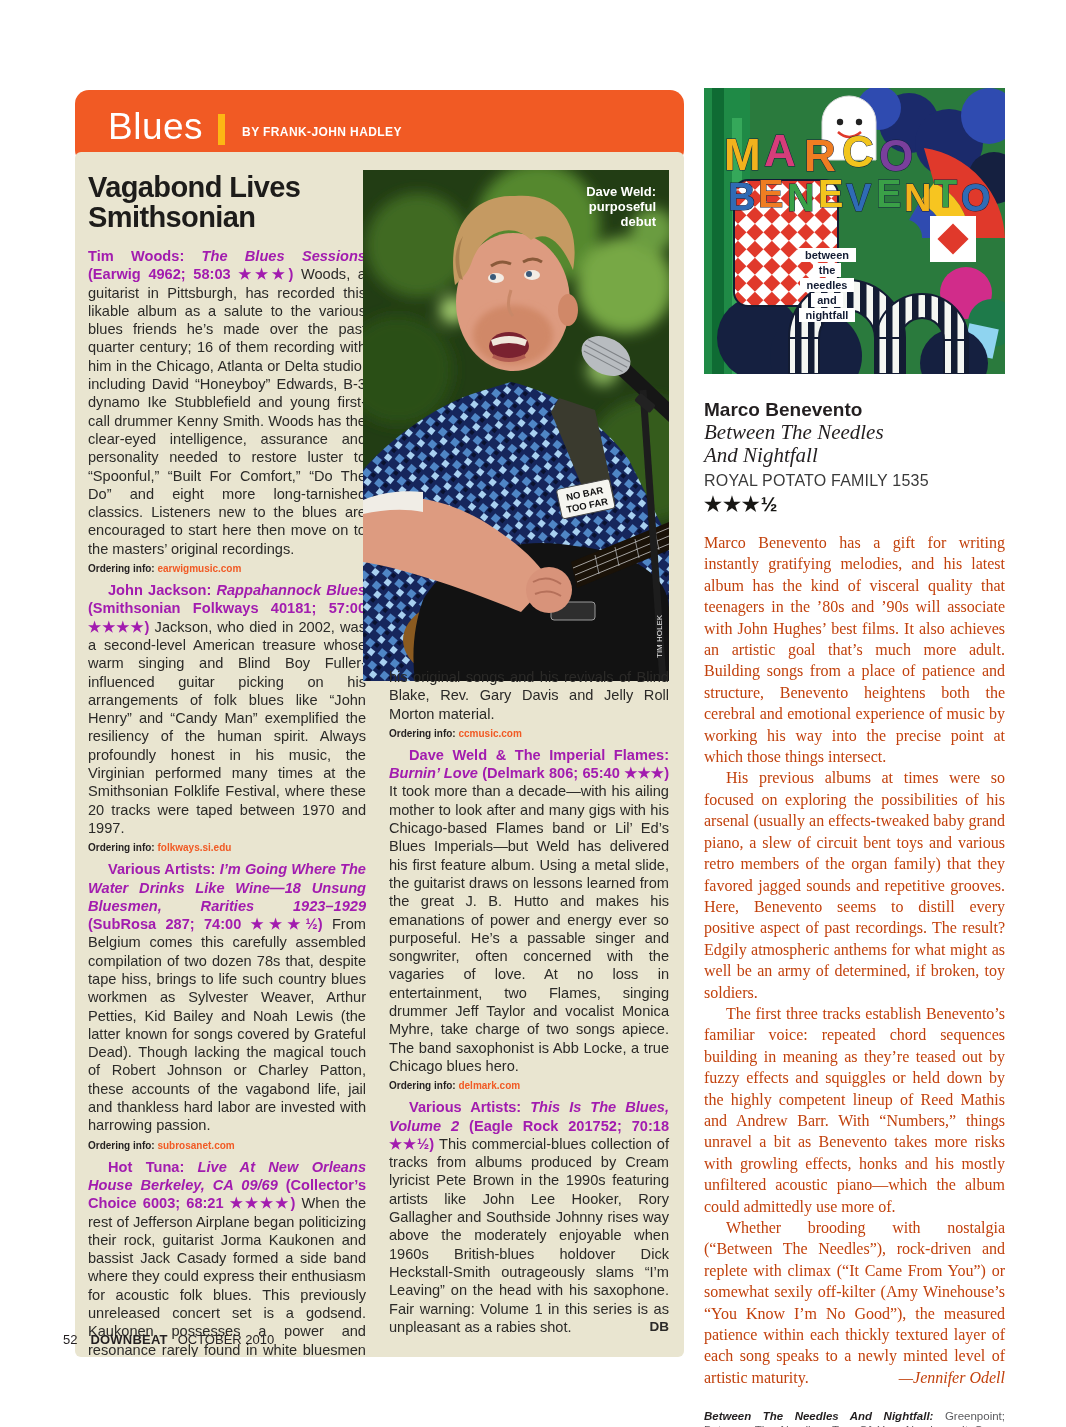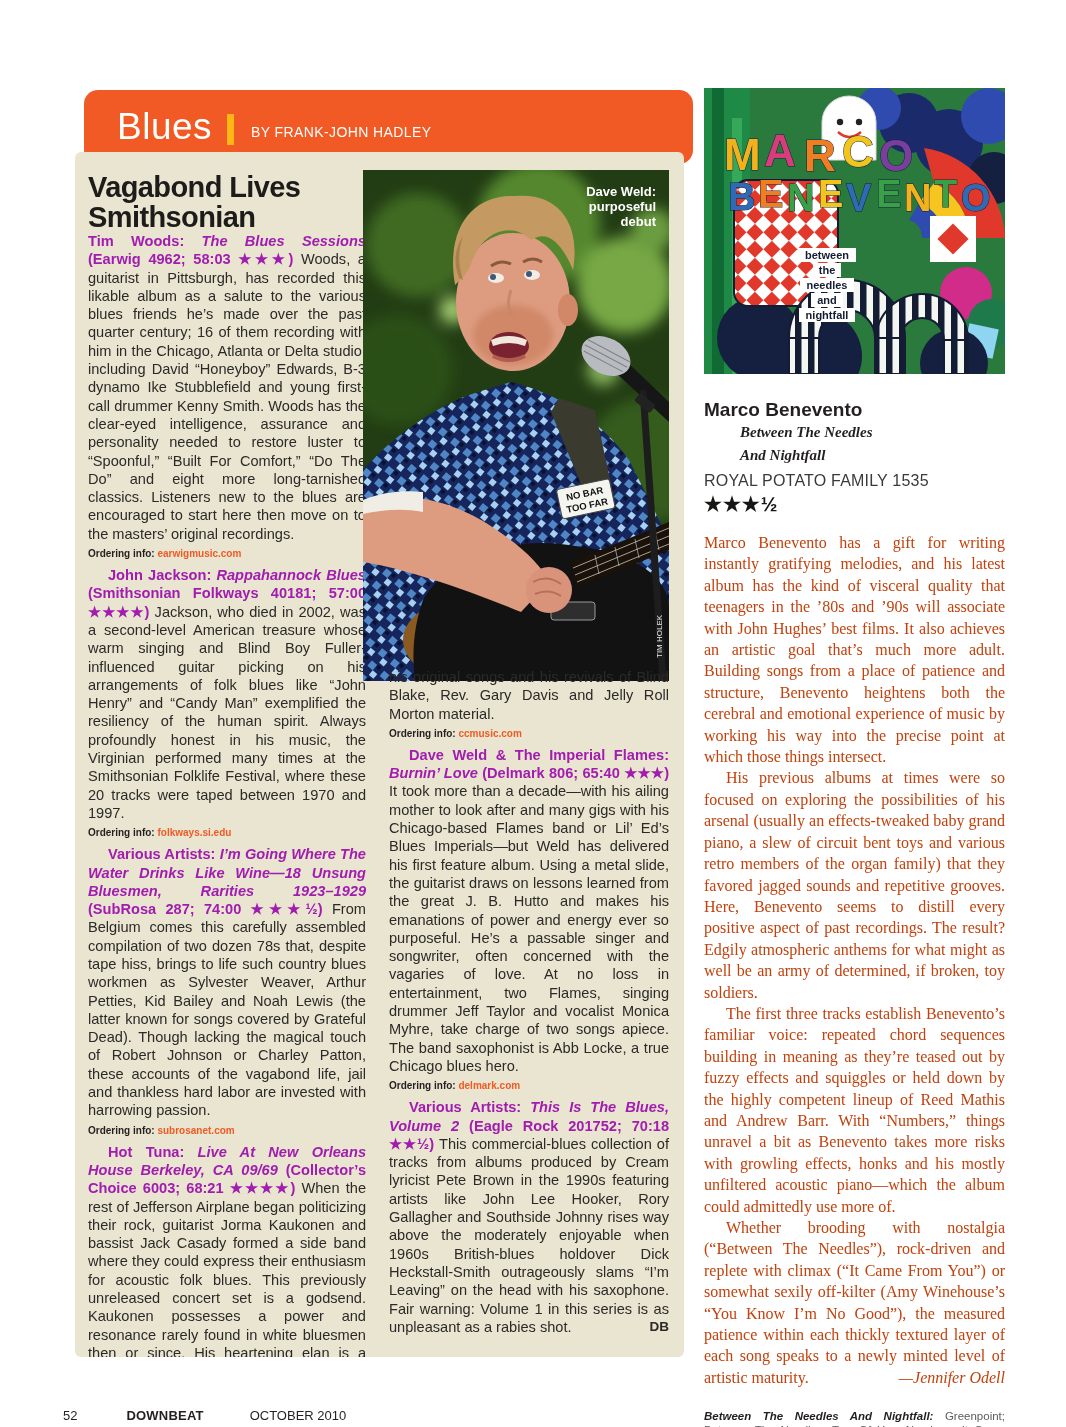--- a/index.html
+++ b/index.html
@@ -3,64 +3,64 @@
 <meta charset="utf-8">
 <style>
   html,body{margin:0;padding:0;}
   body{
     width:1066px;height:1427px;position:relative;background:#ffffff;
     font-family:"Liberation Sans", sans-serif;color:#231f20;
     -webkit-font-smoothing:antialiased;
   }
   
   .banner{
-    position:absolute;left:84px;top:90px;width:609px;height:74px;
+    position:absolute;left:75px;top:90px;width:609px;height:74px;
     background:#f15a24;border-radius:14px;display:flex;align-items:center;
   }
   .banner-title{font-size:37px;font-weight:400;color:#fff;margin-left:33px;letter-spacing:.5px;}
   .banner-bar{width:7px;height:31px;background:#fdb714;margin-left:15px;margin-top:4px;}
-  .banner-byline{font-size:14px;font-weight:normal;color:#fff;letter-spacing:.4px;margin-left:17px;margin-top:10px;}
+  .banner-byline{font-size:12px;font-weight:bold;color:#fff;letter-spacing:.4px;margin-left:17px;margin-top:10px;}
   
   .panel{
     position:absolute;left:75px;top:152px;width:609px;height:1205px;
     background:#e9e5d0;border-radius:6px;overflow:hidden;
   }
   .col-left{position:absolute;left:13px;top:20px;width:278px;}
   .col-mid{position:absolute;left:314px;top:516px;width:280px;}
-  .feature-heading{font-size:29px;font-weight:bold;line-height:30px;letter-spacing:-.6px;color:#1d1c1a;}
+  .feature-heading{font-size:29px;font-weight:bold;line-height:30px;letter-spacing:-.6px;color:#1d1c1a;margin-bottom:15px;}
   .rv{font-size:14.6px;line-height:18.3px;text-align:justify;color:#2b2a28;margin:0;}
   .rv.ind{text-indent:20px;}
   .rv b{color:#a21caf;}
   .ordering{font-size:10px;line-height:16px;margin:3px 0 4px 0;}
   .url{color:#f15a24;font-weight:bold;cursor:pointer;}
   .db{float:right;font-weight:bold;font-size:13.5px;}
   
   .photo{position:absolute;left:288px;top:18px;width:306px;height:511px;}
   .photo svg{display:block;}
   
   .right-col{position:absolute;left:704px;top:88px;width:301px;}
   .album-art{width:301px;height:286px;position:relative;background:#2a7a3d;overflow:hidden;}
   .album-head{margin-top:25px;}
   .album-artist{font-size:19px;font-weight:bold;color:#231f20;line-height:22px;}
-  .album-title{font-family:"Liberation Serif", serif;font-style:italic;font-weight:bold;font-size:15px;line-height:23px;color:#231f20;margin-left:36px;}
+  .album-title{font-family:"Liberation Serif", serif;font-style:italic;font-weight:normal;font-size:21px;line-height:23px;color:#231f20;}
   .album-label{font-size:16px;color:#3a3a3a;margin-top:5px;letter-spacing:.2px;}
   .album-stars{font-size:20px;font-weight:bold;letter-spacing:1px;margin-top:2px;color:#171614;}
   .album-body{margin-top:16px;}
   .album-body p{
     font-family:"Liberation Serif", serif;font-size:16px;line-height:21.4px;
     text-align:justify;color:#c2410c;margin:0;
   }
   .album-body p.ind{text-indent:22px;}
   .author{float:right;font-style:italic;}
   .credits{margin-top:22px;font-size:11.5px;line-height:13.8px;text-align:justify;color:#5b5b5f;}
   .credits p{margin:0;}
   .credits .blk{color:#231f20;font-weight:bold;}
   .credits .tracks-label{font-style:italic;margin-top:37px;}
   
-  .footer{position:absolute;left:63px;top:1408px;font-size:13px;color:#231f20;display:flex;align-items:flex-start;gap:36px;}
+  .footer{position:absolute;left:63px;top:1332px;font-size:13px;color:#231f20;display:flex;align-items:flex-start;}
   .footer .pg{margin-right:13px;}
   .footer .mag{font-weight:bold;margin-right:10px;letter-spacing:.2px;}
   
   .art-letter{font-family:"Liberation Sans",sans-serif;font-weight:bold;stroke:#14203c;stroke-width:1;paint-order:stroke;}
   .l1-0{fill:#f2b21d}.l1-1{fill:#d63d7a}.l1-2{fill:#ef7d22}.l1-3{fill:#f2c51d}.l1-4{fill:#7a3f9c}
   .l2-0{fill:#2f6bb5}.l2-1{fill:#ef7d22}.l2-2{fill:#3aa047}.l2-3{fill:#f2c51d}.l2-4{fill:#2f6bb5}
   .l2-5{fill:#3aa047}.l2-6{fill:#f2b21d}.l2-7{fill:#3aa047}.l2-8{fill:#2f6bb5}
 </style>
 </head>
 <body>

